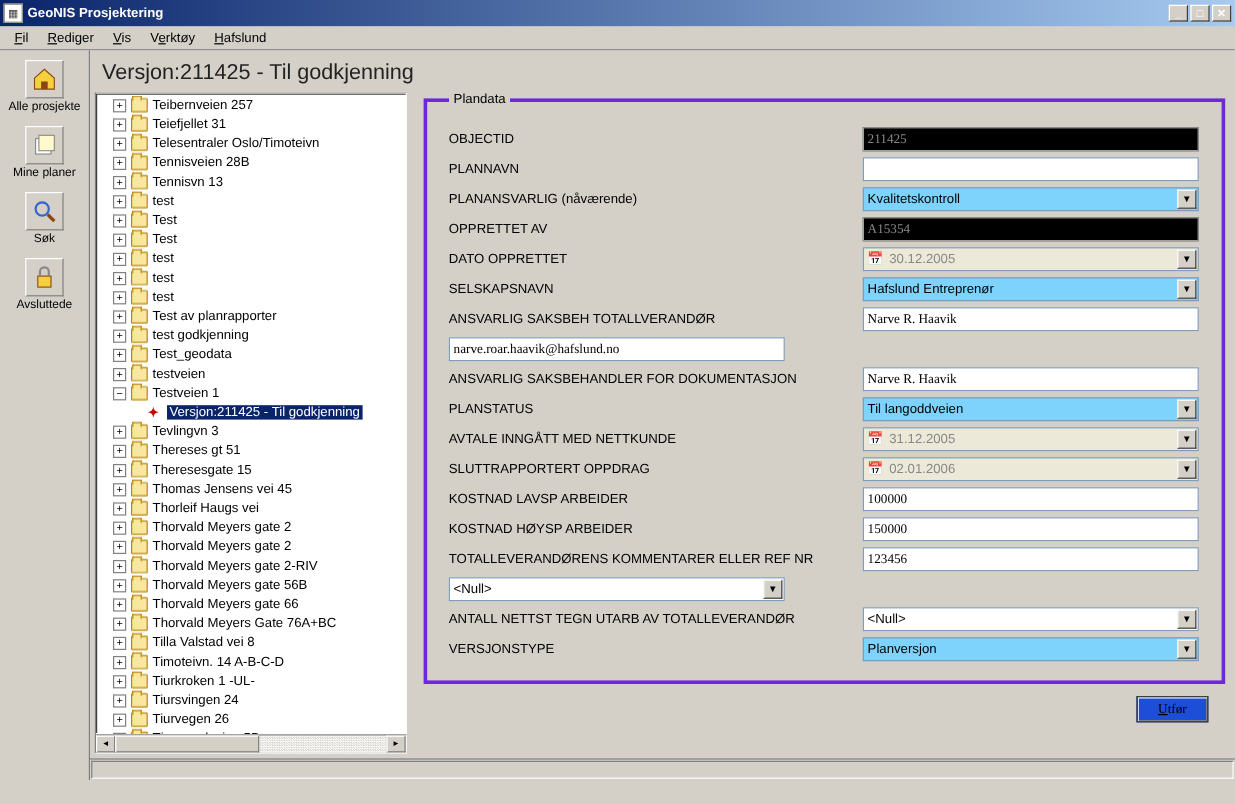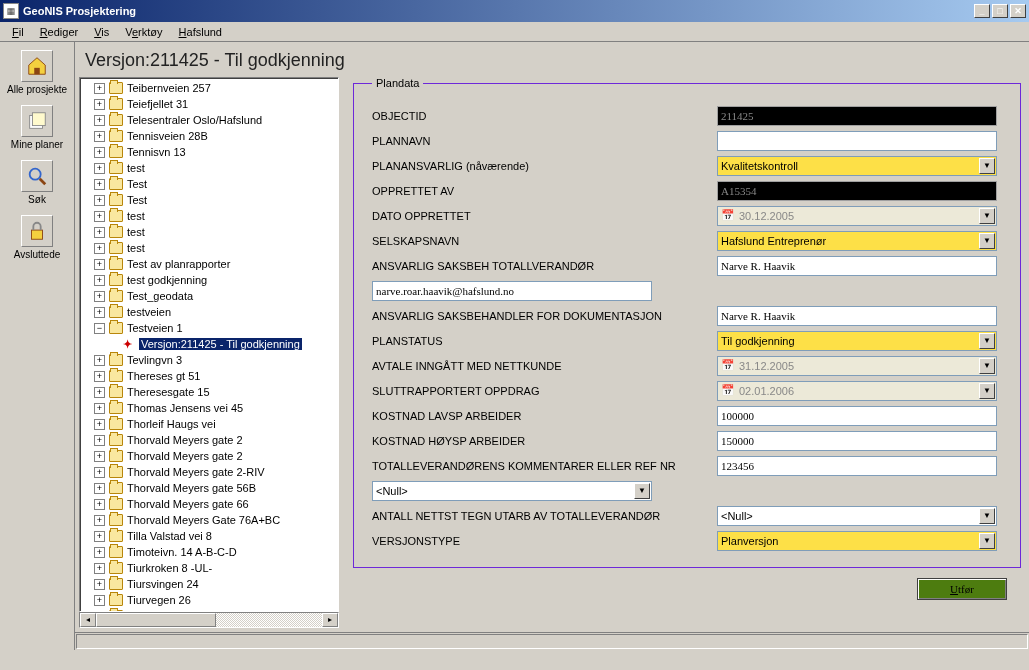--- a/index.html
+++ b/index.html
@@ -32,36 +32,36 @@
 .tree .node { display: flex; align-items: center; height: 16px; white-space: nowrap; padding-left: 14px; }
 .tree .node .exp { display: inline-block; width: 11px; height: 11px; border: 1px solid #808080; background: #fff; text-align: center; line-height: 8px; font-size: 9px; margin-right: 4px; cursor: pointer; }
 .tree .node .blank-exp { display: inline-block; width: 11px; margin-right: 4px; }
 .tree .node .folder { display: inline-block; width: 14px; height: 12px; background: #f9e79f; border: 1px solid #b8860b; border-radius: 1px; margin-right: 4px; position: relative; }
 .tree .node .folder::before { content: ''; position: absolute; top: -3px; left: 0; width: 6px; height: 3px; background: #f9e79f; border: 1px solid #b8860b; border-bottom: none; }
 .tree .node .planicon { display: inline-block; width: 12px; height: 12px; margin-right: 4px; color: #c00; font-weight: bold; }
 .tree .node.sub { padding-left: 28px; }
 .tree .node.selected .label { background: #0a246a; color: #fff; padding: 0 2px; }
 
 .form-wrap { flex: 1; padding-left: 14px; display: flex; flex-direction: column; }
-fieldset { border: 1px solid #6d28d9; padding: 14px 14px 14px 18px; background: #d4d0c8; }
+fieldset { border: 3px solid #6d28d9; padding: 14px 14px 14px 18px; background: #d4d0c8; }
 legend { padding: 0 4px; font-size: 11px; }
 .form-row { display: flex; align-items: center; height: 25px; }
 .form-row .flabel { width: 345px; font-size: 11px; text-transform: uppercase; }
 .form-row .flabel.low { text-transform: none; }
 .form-row .fval { flex: 1; }
 .inp { width: 280px; height: 20px; border: 1px solid #7f9db9; background: #fff; padding: 0 3px; font-family: Tahoma; font-size: 11px; }
 .inp.ro { background: #000000; border-color: #a0a0a0; color: #888; }
 .sel { width: 280px; height: 20px; border: 1px solid #7f9db9; background: #fff; display: flex; align-items: center; padding: 0 0 0 3px; font-size: 11px; position: relative; }
 .sel .arrow { position: absolute; right: 1px; top: 1px; width: 16px; height: 16px; background: #d4d0c8; border: 1px solid #fff; border-right-color: #404040; border-bottom-color: #404040; display: flex; align-items: center; justify-content: center; font-size: 8px; color: #000; cursor: pointer; }
-.sel.yellow { background: #fde047; }
+.sel.yellow { background: #7dd3fc; }
 .sel.ro { background: #ece9d8; color: #888; }
 .sel .dateicon { display: inline-block; width: 14px; height: 14px; margin-right: 4px; font-size: 11px; color: #888; }
 
 .footer { display: flex; justify-content: flex-end; padding: 10px 14px 4px; }
-.utfor { width: 90px; height: 22px; background: #4d7c0f; border: 1px solid #404040; box-shadow: inset 1px 1px 0 #fff, inset -1px -1px 0 #808080; font-family: Tahoma; font-size: 11px; cursor: pointer; }
+.utfor { width: 60px; height: 22px; background: #1d4ed8; border: 1px solid #404040; box-shadow: inset 1px 1px 0 #fff, inset -1px -1px 0 #808080; font-family: Tahoma; font-size: 11px; cursor: pointer; }
 .utfor u { text-decoration: underline; }
 
 .statusbar { height: 18px; border-top: 1px solid #808080; background: #d4d0c8; display: flex; }
 .statusbar .cell { border: 1px solid #fff; border-top-color: #808080; border-left-color: #808080; margin: 1px; }
 .statusbar .cell:first-child { flex: 1; }
 
 .hscroll { height: 16px; background: #d4d0c8; border: 1px solid #808080; border-right-color: #fff; border-bottom-color: #fff; display: flex; align-items: center; }
 .hscroll .sbtn { width: 16px; height: 14px; background: #d4d0c8; border: 1px solid #fff; border-right-color: #808080; border-bottom-color: #808080; font-size: 8px; text-align: center; line-height: 12px; }
 .hscroll .track { flex: 1; background: repeating-conic-gradient(#d4d0c8 0% 25%, #fff 0% 50%) 0/2px 2px; height: 14px; position: relative; }
 .hscroll .thumb { position: absolute; left: 0; width: 120px; height: 14px; background: #d4d0c8; border: 1px solid #fff; border-right-color: #808080; border-bottom-color: #808080; }
@@ -140,21 +140,21 @@
                 <span class="label">Teibernveien 257</span>
               </div>
               <div class="node">
                 <span class="exp">+</span>
                 <span class="folder"></span>
                 <span class="label">Teiefjellet 31</span>
               </div>
               <div class="node">
                 <span class="exp">+</span>
                 <span class="folder"></span>
-                <span class="label">Telesentraler Oslo/Hafslund</span>
+                <span class="label">Telesentraler Oslo/Timoteivn</span>
               </div>
               <div class="node">
                 <span class="exp">+</span>
                 <span class="folder"></span>
                 <span class="label">Tennisveien 28B</span>
               </div>
               <div class="node">
                 <span class="exp">+</span>
                 <span class="folder"></span>
                 <span class="label">Tennisvn 13</span>
@@ -280,21 +280,21 @@
                 <span class="label">Tilla Valstad vei 8</span>
               </div>
               <div class="node">
                 <span class="exp">+</span>
                 <span class="folder"></span>
                 <span class="label">Timoteivn. 14 A-B-C-D</span>
               </div>
               <div class="node">
                 <span class="exp">+</span>
                 <span class="folder"></span>
-                <span class="label">Tiurkroken 8 -UL-</span>
+                <span class="label">Tiurkroken 1 -UL-</span>
               </div>
               <div class="node">
                 <span class="exp">+</span>
                 <span class="folder"></span>
                 <span class="label">Tiursvingen 24</span>
               </div>
               <div class="node">
                 <span class="exp">+</span>
                 <span class="folder"></span>
                 <span class="label">Tiurvegen 26</span>
@@ -367,21 +367,21 @@
               <div class="fval"><input class="inp" value="narve.roar.haavik@hafslund.no" style=""></div>
             </div>
           <div class="form-row">
               <div class="flabel">ANSVARLIG SAKSBEHANDLER FOR DOKUMENTASJON</div>
               <div class="fval"><input class="inp" value="Narve R. Haavik" style=""></div>
             </div>
           <div class="form-row">
               <div class="flabel">PLANSTATUS</div>
               <div class="fval">
                 <div class="sel yellow">
-                  <span>Til godkjenning</span>
+                  <span>Til langoddveien</span>
                   <div class="arrow">▼</div>
                 </div>
               </div>
             </div>
           <div class="form-row">
               <div class="flabel">AVTALE INNGÅTT MED NETTKUNDE</div>
               <div class="fval">
                 <div class="sel ro">
                   <span class="dateicon">📅</span>
                   <span>31.12.2005</span>

